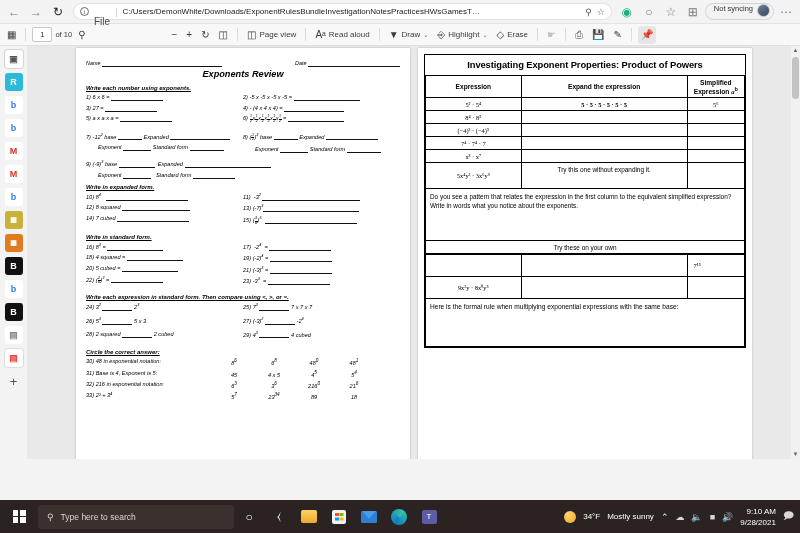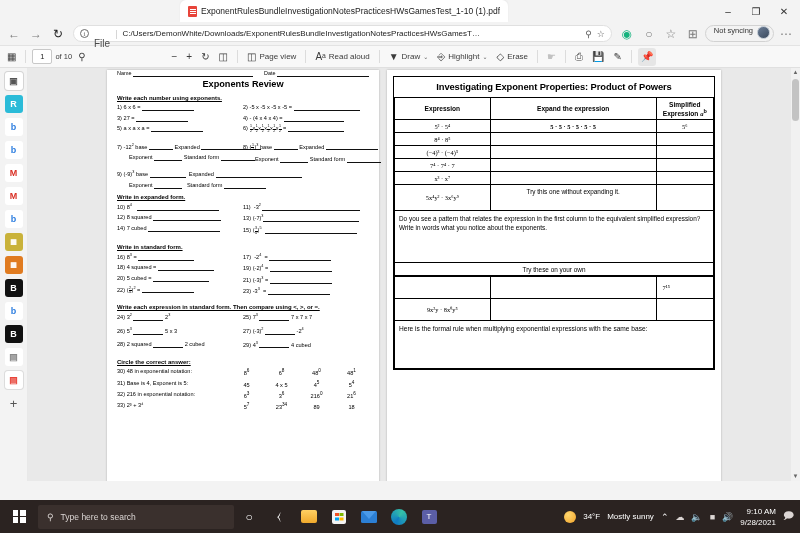--- a/index.html
+++ b/index.html
@@ -129,21 +129,21 @@
   .pdfarea {
     flex:1; background:#e9e9e9; position:relative; overflow:hidden;
     display:flex; justify-content:center; padding-top:2px;
   }
   .pagepair { display:flex; gap:8px; }
 
   .page {
     background:#fff; box-shadow:0 0 2px rgba(0,0,0,.25);
     position:relative;
   }
-  .page-left { width:272px; height:425px; padding:0 10px 0 10px; }
+  .page-left { width:334px; height:425px; padding:12px 10px 0 10px;font-style:italic; }
   .page-right { width:334px; height:425px; padding:6px 6px 0 6px; }
 
   
   .ws { font-family:"Liberation Sans", sans-serif; color:#000; font-size:5.6px; }
   .ws-namerow {
     display:flex; justify-content:space-between; font-size:5.4px;
     margin-bottom:2px;
   }
   .ul { display:inline-block; border-bottom:.6px solid #111; }
   .ws-title {
@@ -248,31 +248,20 @@
   .sun {
     width:12px;height:12px;border-radius:50%;
     background:radial-gradient(circle at 35% 32%, #ffd76e, #f0a22a);
   }
 </style>
 </head>
 <body>
 
 <div id="browser">
 
-  <div class="tabstrip">
-    <div class="tab">
-      <span class="pdf-favicon"></span>
-      <span class="tab-title">ExponentRulesBundleInvestigationNotesPracticesHWsGamesTest_1-10 (1).pdf</span>
-    </div>
-    <div class="win-ctrls">
-      <div class="win-btn">–</div>
-      <div class="win-btn">❐</div>
-      <div class="win-btn">✕</div>
-    </div>
-  </div>
 
   <div class="navbar">
     <div class="navbtn">←</div>
     <div class="navbtn">→</div>
     <div class="navbtn enabled">↻</div>
 
     <div class="omnibox">
       <span class="info-i">i</span>
       <span class="omni-file">File</span>
       <span class="omni-sep">|</span>

